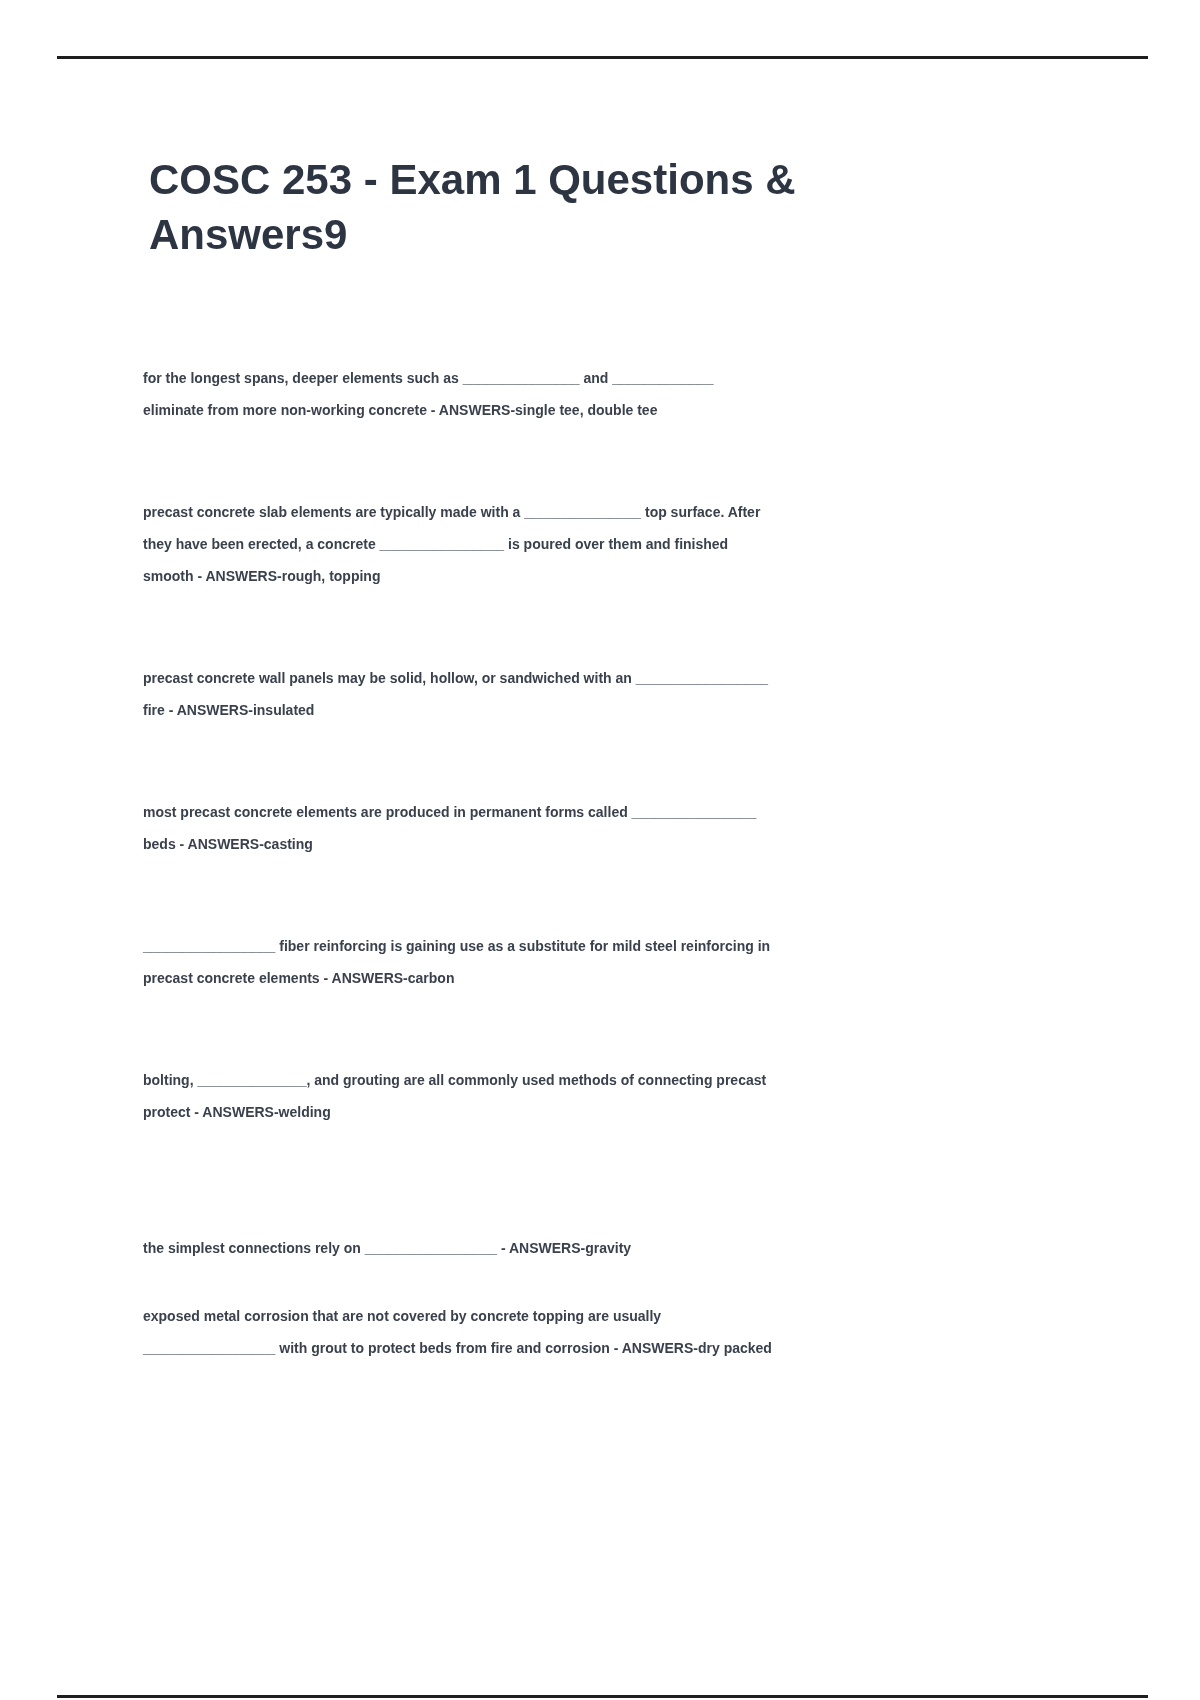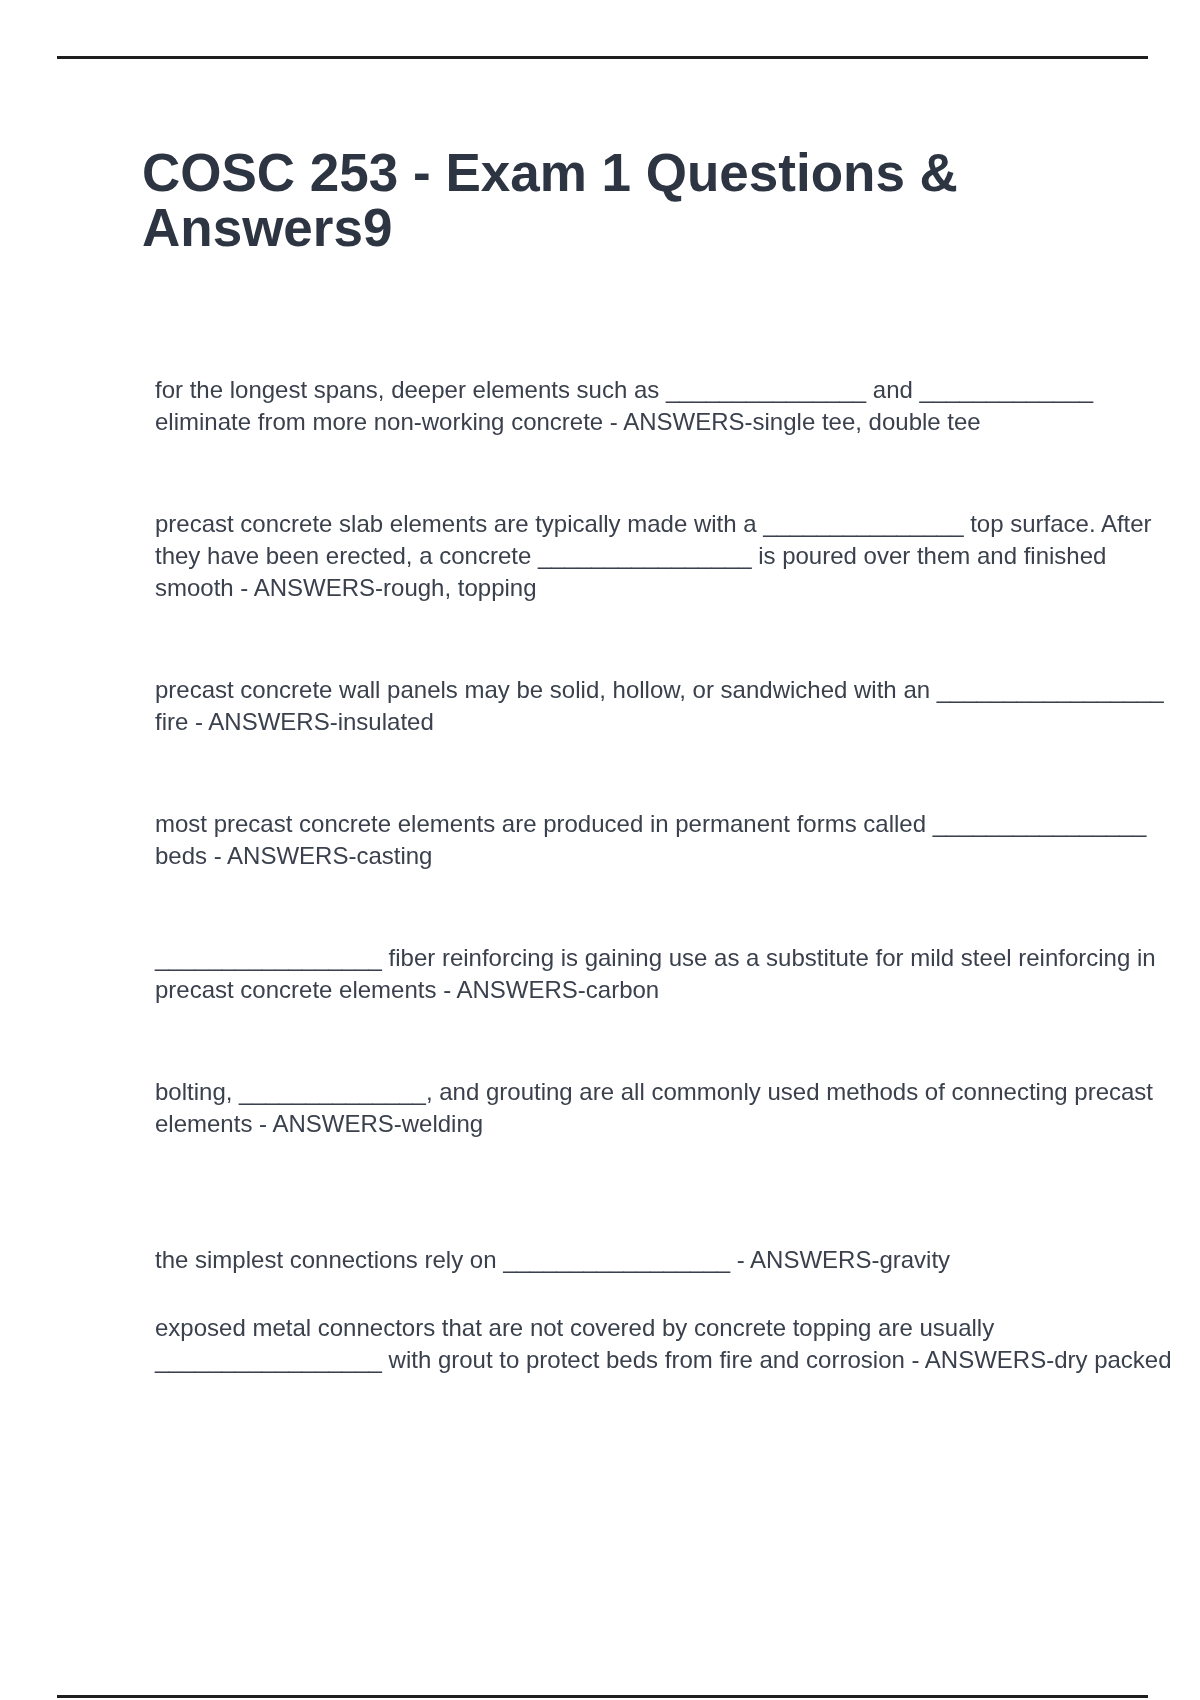--- a/index.html
+++ b/index.html
@@ -22,38 +22,38 @@
     height: 3px;
     background: #1e1e1e;
   }
   .rule-top { top: 56px; }
   .rule-bottom { top: 1695px; }
 
   .title {
     position: absolute;
     left: 142px;
     top: 145px;
-    margin: 0;
-    font-size: 53px;
+    margin: 7px;
+    font-size: 42px;
     line-height: 55px;
     font-weight: bold;
     color: #2d3442;
   }
   .tline {
     display: block;
     white-space: nowrap;
   }
 
   .para {
     position: absolute;
     left: 143px;
-    margin: 12px;
-    font-size: 24px;
+    margin: 0;
+    font-size: 14px;
     line-height: 32px;
-    font-weight: normal;
+    font-weight: bold;
     color: #3a414d;
   }
   .line {
     display: block;
     white-space: nowrap;
   }
   .p1 { top: 362px; }
   .p2 { top: 496px; }
   .p3 { top: 662px; }
   .p4 { top: 796px; }
@@ -95,27 +95,27 @@
     <span class="line">beds - ANSWERS-casting</span>
   </div>
 
   <div class="para p5">
     <span class="line">_________________ fiber reinforcing is gaining use as a substitute for mild steel reinforcing in</span>
     <span class="line">precast concrete elements - ANSWERS-carbon</span>
   </div>
 
   <div class="para p6">
     <span class="line">bolting, ______________, and grouting are all commonly used methods of connecting precast</span>
-    <span class="line">elements - ANSWERS-welding</span>
+    <span class="line">protect - ANSWERS-welding</span>
   </div>
 
   <div class="para p7">
     <span class="line">the simplest connections rely on _________________ - ANSWERS-gravity</span>
   </div>
 
   <div class="para p8">
-    <span class="line">exposed metal connectors that are not covered by concrete topping are usually</span>
+    <span class="line">exposed metal corrosion that are not covered by concrete topping are usually</span>
     <span class="line">_________________ with grout to protect beds from fire and corrosion - ANSWERS-dry packed</span>
   </div>
 
   <div class="rule rule-bottom"></div>
 
 </div>
 
 </body></html>

